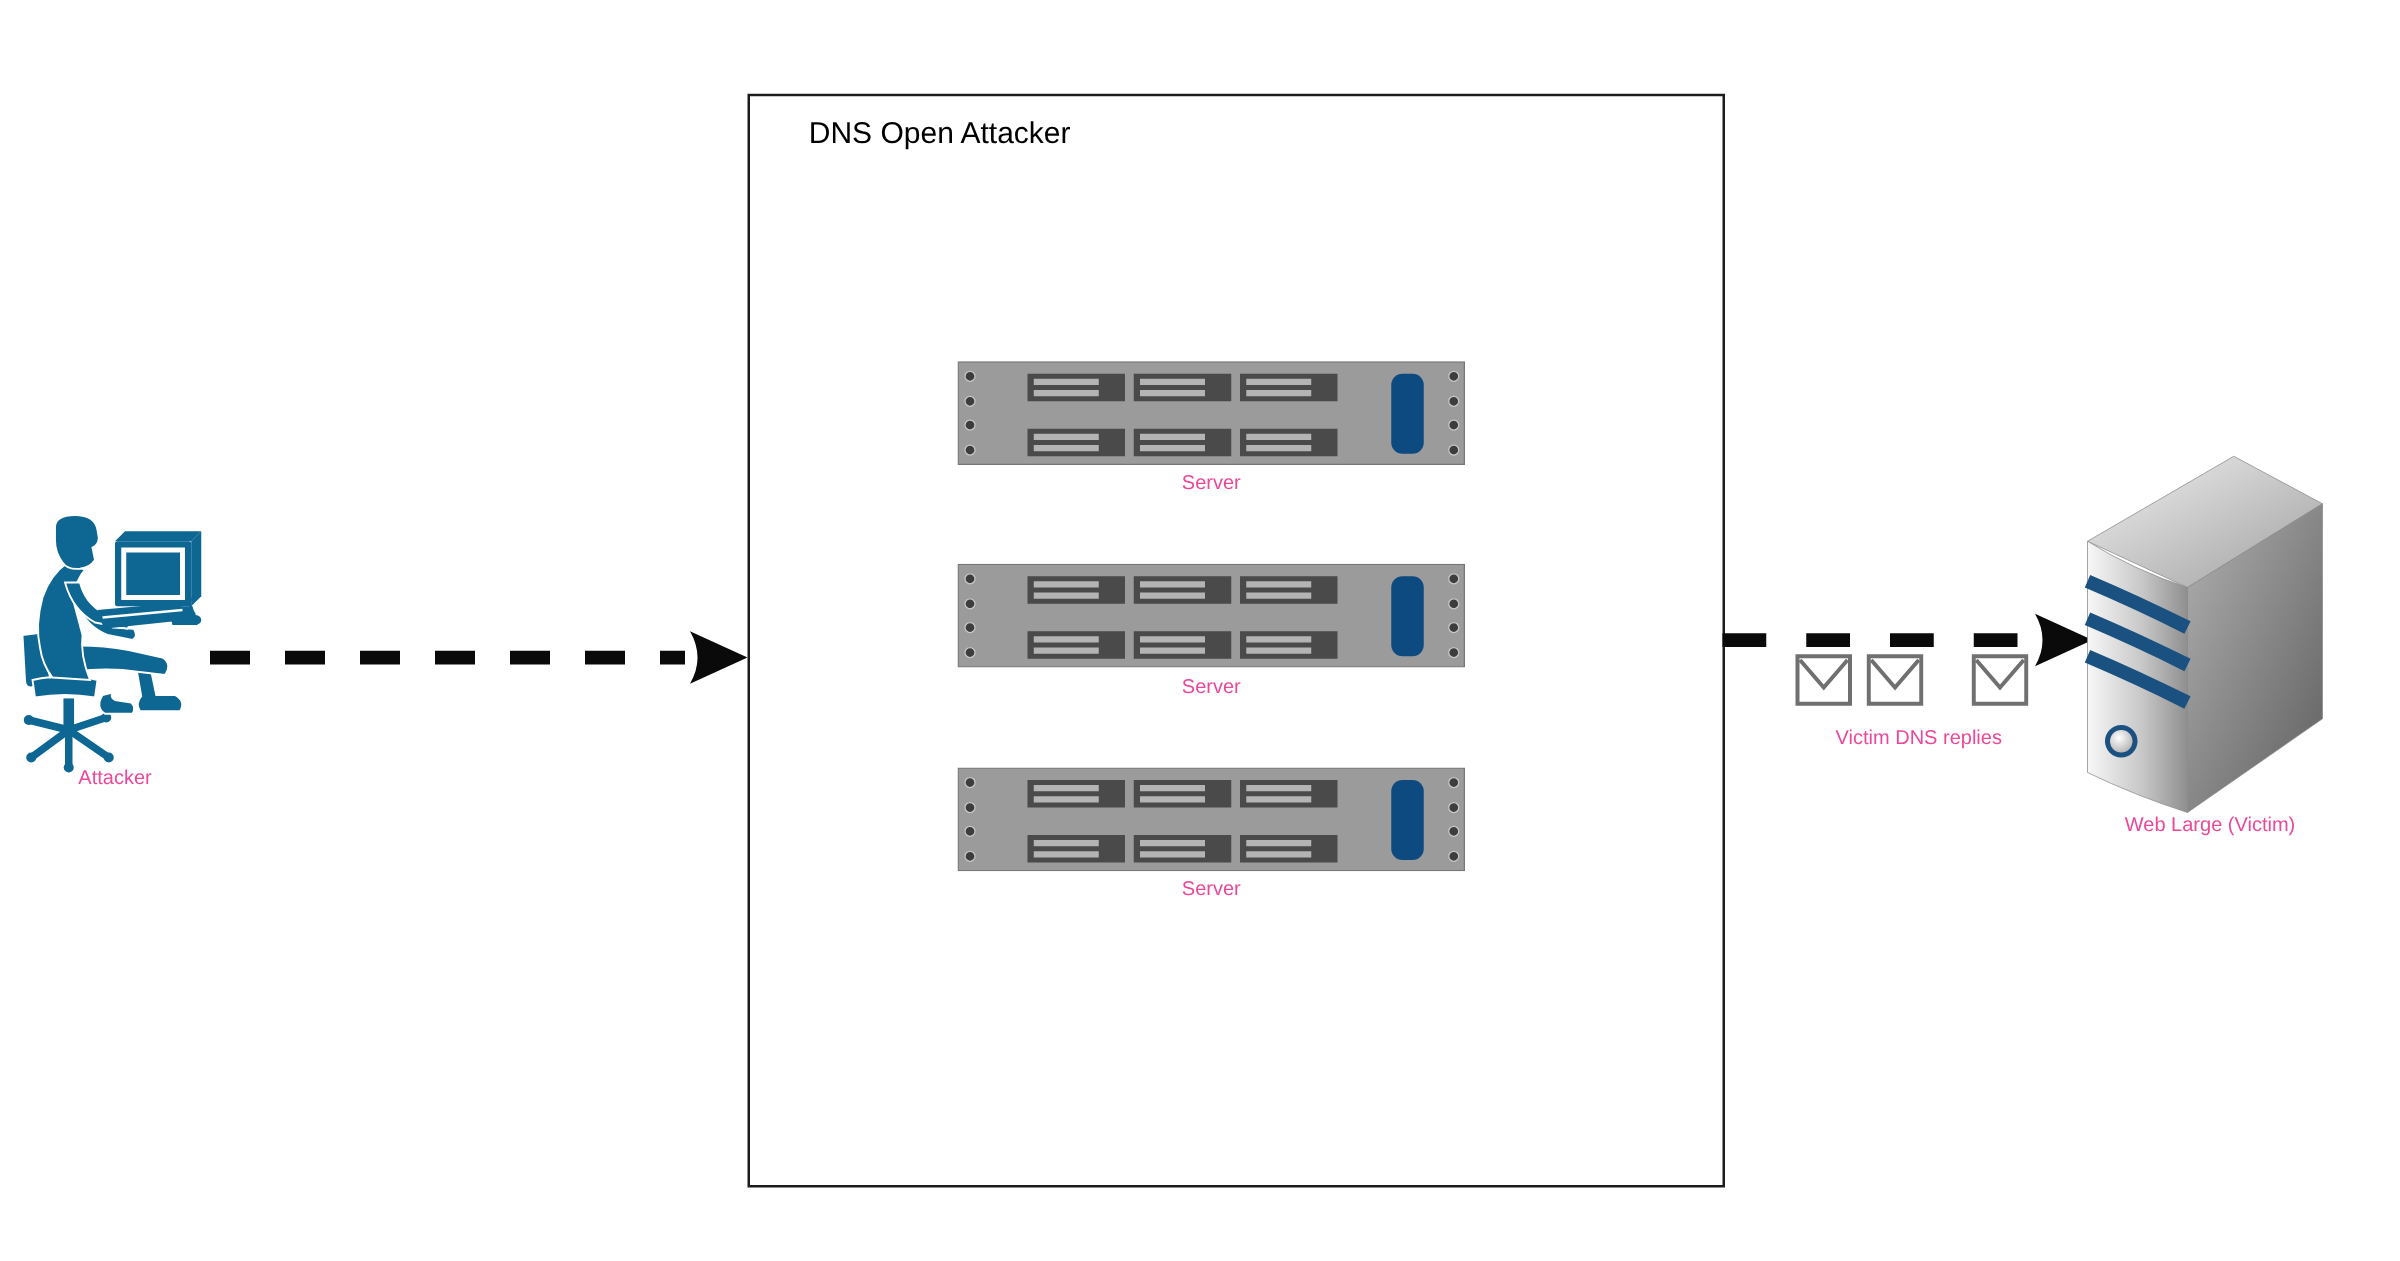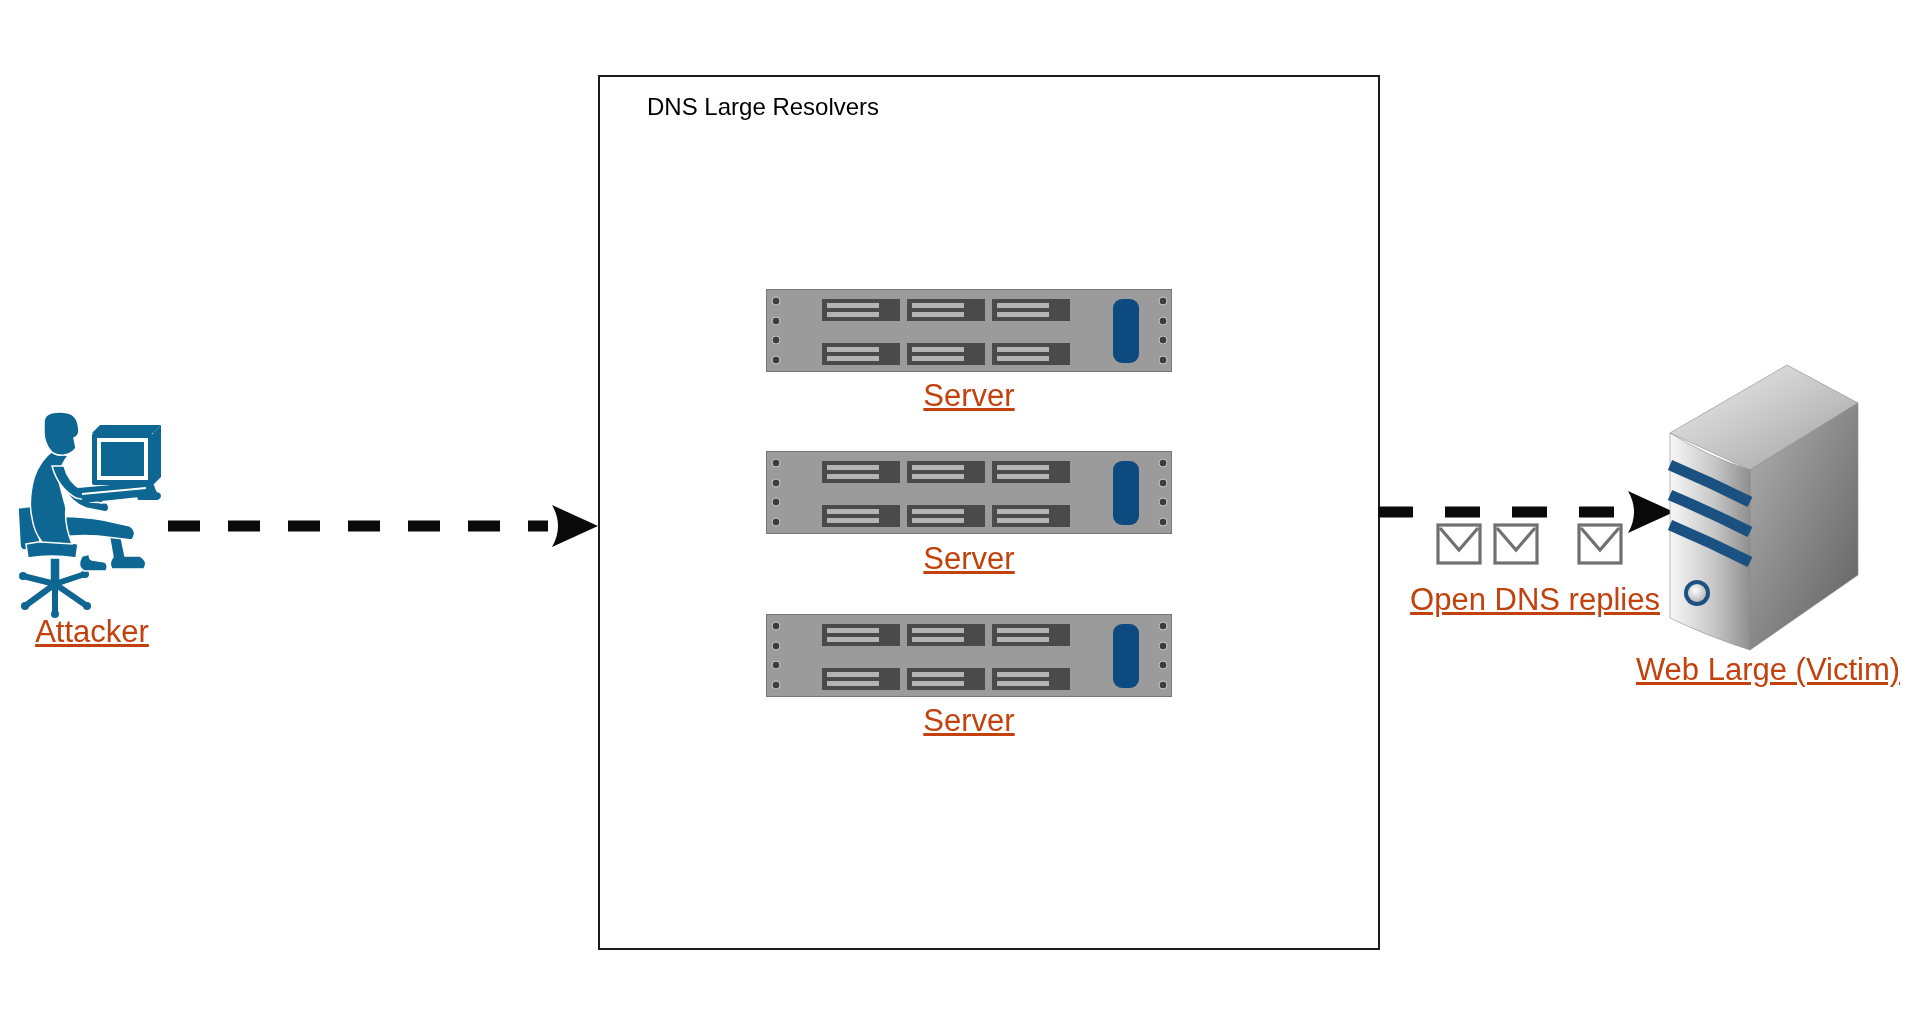--- a/index.html
+++ b/index.html
@@ -2,22 +2,22 @@
 <html style="--attacker-teal: #0e6693; --arrow-black: #0a0a0a; --box-border: #1c1c1c; --rack-body: #9b9b9b; --rack-bay: #4a4a4a; --rack-bay-stripe: #b4b4b4; --rack-badge-navy: #0d4a80; --tower-stripe-navy: #1b5180; --envelope-gray: #707070; --text: #000000;"><head>
 <meta charset="utf-8">
 <style>
   html,body{margin:0;padding:0;background:#ffffff;}
   .stage{
     position:relative;width:1920px;height:1009px;background:#ffffff;
     font-family:"Liberation Sans",sans-serif;color:#000;overflow:hidden;
   }
   .abs{position:absolute;}
   .label{
-    position:absolute;font-size:31px;line-height:1.2;color:#c2410c;
-    white-space:nowrap;transform:translateX(-50%);text-decoration:underline;
+    position:absolute;font-size:16px;line-height:1.2;color:#ec4899;
+    white-space:nowrap;transform:translateX(-50%);
   }
   .label-left{
     position:absolute;font-size:24px;line-height:1.2;color:#000;white-space:nowrap;
   }
   .resolver-box{
     position:absolute;left:598px;top:75px;width:782px;height:875px;
     border:2px solid #1c1c1c;box-sizing:border-box;background:#ffffff;
   }
   svg{display:block;}
 </style>
@@ -118,21 +118,21 @@
     </g>
   </svg>
   <div class="label" style="left:92px;top:613px">Attacker</div>
 
   <svg class="abs" style="left:150px;top:504px" width="448" height="44" viewBox="0 0 448 44">
     <line x1="18" y1="22" x2="398" y2="22" stroke="#0a0a0a" stroke-width="11" stroke-dasharray="32 28"></line>
     <path d="M448,22 L402,1 Q414,22 402,43 Z" fill="#0a0a0a"></path>
   </svg>
 
   <div class="resolver-box"></div>
-  <div class="label-left" style="left:647px;top:93px">DNS Large Resolvers</div>
+  <div class="label-left" style="left:647px;top:93px">DNS Open Attacker</div>
 
   <svg class="abs" style="left:766px;top:289px" width="406" height="83">
       <use href="#rack-sym"></use>
     </svg>
   <div class="label" style="left:969px;top:377px">Server</div>
 
   <svg class="abs" style="left:766px;top:451px" width="406" height="83">
       <use href="#rack-sym"></use>
     </svg>
   <div class="label" style="left:969px;top:540px">Server</div>
@@ -149,21 +149,21 @@
 
   <svg class="abs" style="left:1436px;top:523px" width="46" height="42">
       <use href="#env-sym"></use>
     </svg>
   <svg class="abs" style="left:1493px;top:523px" width="46" height="42">
       <use href="#env-sym"></use>
     </svg>
   <svg class="abs" style="left:1577px;top:523px" width="46" height="42">
       <use href="#env-sym"></use>
     </svg>
-  <div class="label" style="left:1535px;top:581px">Open DNS replies</div>
+  <div class="label" style="left:1535px;top:581px">Victim DNS replies</div>
 
   <svg class="abs" style="left:1665px;top:360px" width="200" height="295" viewBox="0 0 200 295">
     <defs>
       <linearGradient id="gTop" x1="0" y1="0" x2="1" y2="1">
         <stop offset="0" stop-color="#f0f0f0"></stop>
           <stop offset="1" stop-color="#9f9f9f"></stop>
       </linearGradient>
       <linearGradient id="gFront" x1="0" y1="0" x2="1" y2="0">
         <stop offset="0" stop-color="#f7f7f7"></stop>
           <stop offset="0.55" stop-color="#c7c7c7"></stop>

